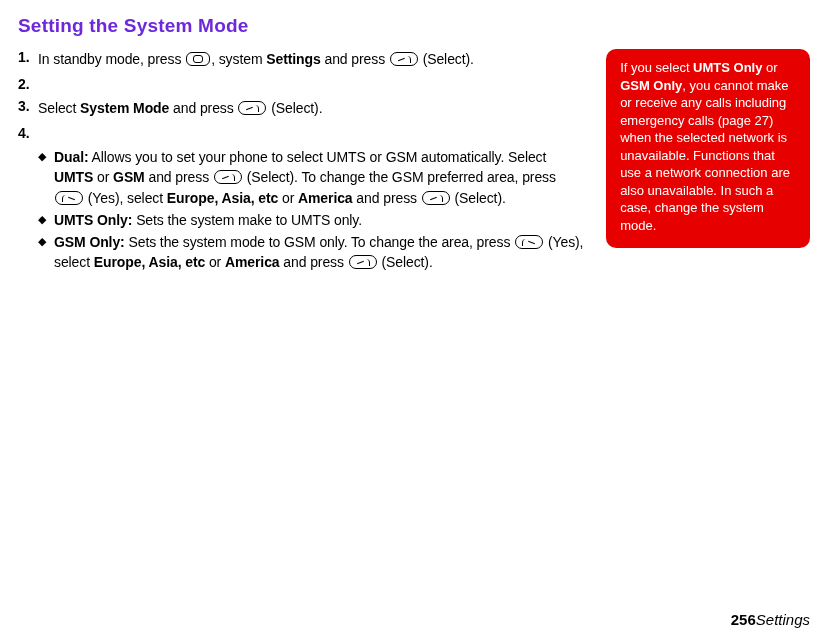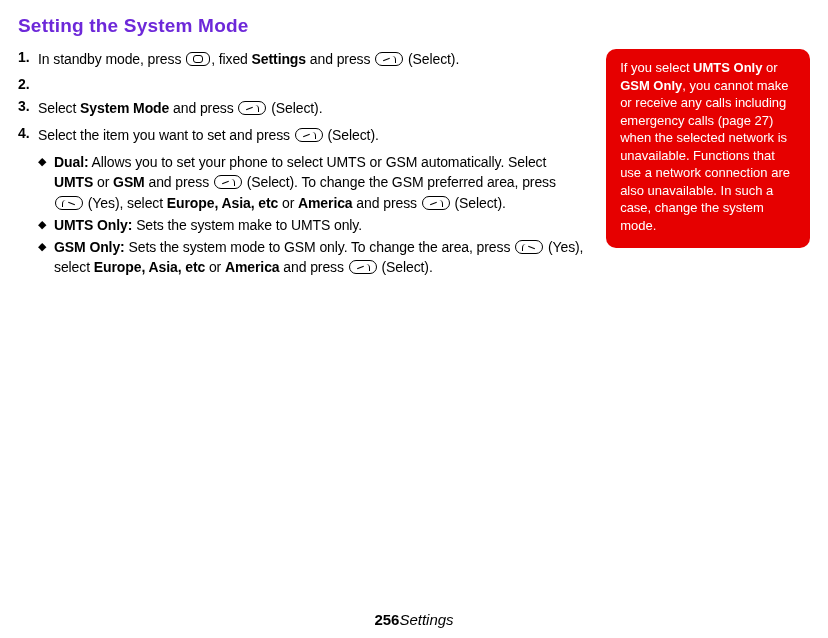--- a/index.html
+++ b/index.html
@@ -60,56 +60,53 @@
       border-radius: 10px;
       padding: 10px 14px 14px 14px;
       font-stretch: condensed;
       font-size: 13px;
       line-height: 1.35;
     }
     .note-title { text-align: center; font-weight: bold; margin-bottom: 6px; font-size: 13px; }
     .footer {
       position: absolute;
       bottom: 10px; left: 18px; right: 18px;
-      display: flex; justify-content: center;
+      display: flex; justify-content: flex-end;
       font-style: italic;
       font-stretch: condensed;
       font-size: 15px;
     }
     .footer .pg { font-weight: bold; font-style: normal; }
   </style>
 </head>
 <body>
 
 <div class="page-title">Setting the System Mode</div>
 
 <div class="columns">
   <div class="main">
 
     <ul class="steps">
       <li>
         <span class="step-num">1.</span>
         <span class="step-text">
-          <span>In standby mode, press </span><span class="btn-icon btn-center"></span><span>, fixed </span><b>Settings</b><span> and press </span><span class="btn-icon btn-left"></span><span> (Select).</span>
+          <span>In standby mode, press </span><span class="btn-icon btn-center"></span><span>, system </span><b>Settings</b><span> and press </span><span class="btn-icon btn-left"></span><span> (Select).</span>
         </span>
       </li>
       <li>
         <span class="step-num">2.</span>
       </li>
       <li>
         <span class="step-num">3.</span>
         <span class="step-text">
           <span>Select </span><b>System Mode</b><span> and press </span><span class="btn-icon btn-left"></span><span> (Select).</span>
         </span>
       </li>
       <li>
         <span class="step-num">4.</span>
-        <span class="step-text">
-          <span>Select the item you want to set and press </span><span class="btn-icon btn-left"></span><span> (Select).</span>
-        </span>
       </li>
     </ul>
 
     <ul class="bullets">
       <li>
         <span class="diamond">◆</span>
         <span class="bullet-text">
           <b>Dual:</b><span> Allows you to set your phone to select UMTS or GSM automatically. Select </span><b>UMTS</b><span> or </span><b>GSM</b><span> and press </span><span class="btn-icon btn-left"></span><span> (Select). To change the GSM preferred area, press </span><span class="btn-icon btn-right"></span><span> (Yes), select </span><b>Europe, Asia, etc</b><span> or </span><b>America</b><span> and press </span><span class="btn-icon btn-left"></span><span> (Select).</span>
         </span>
       </li>

